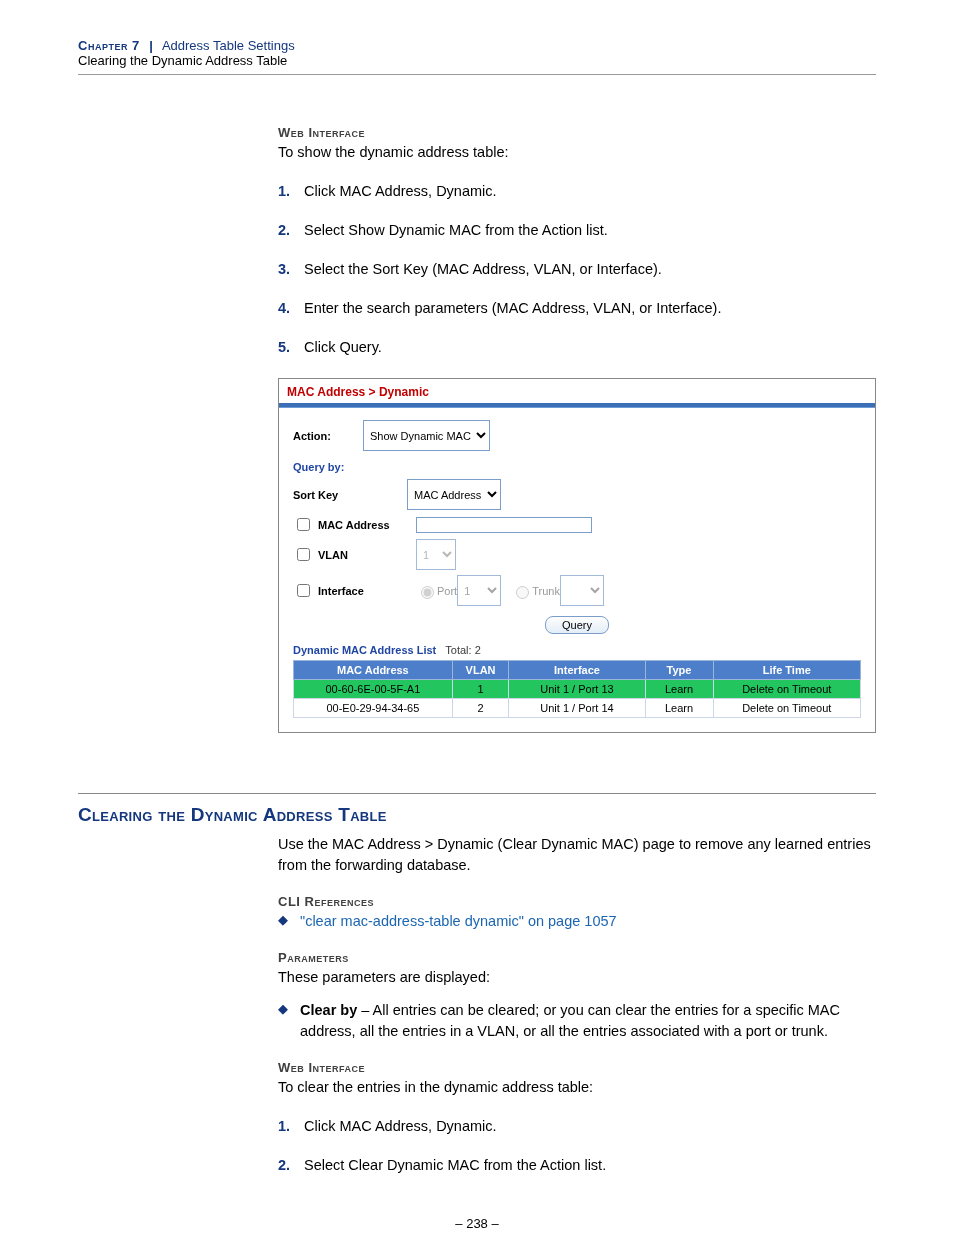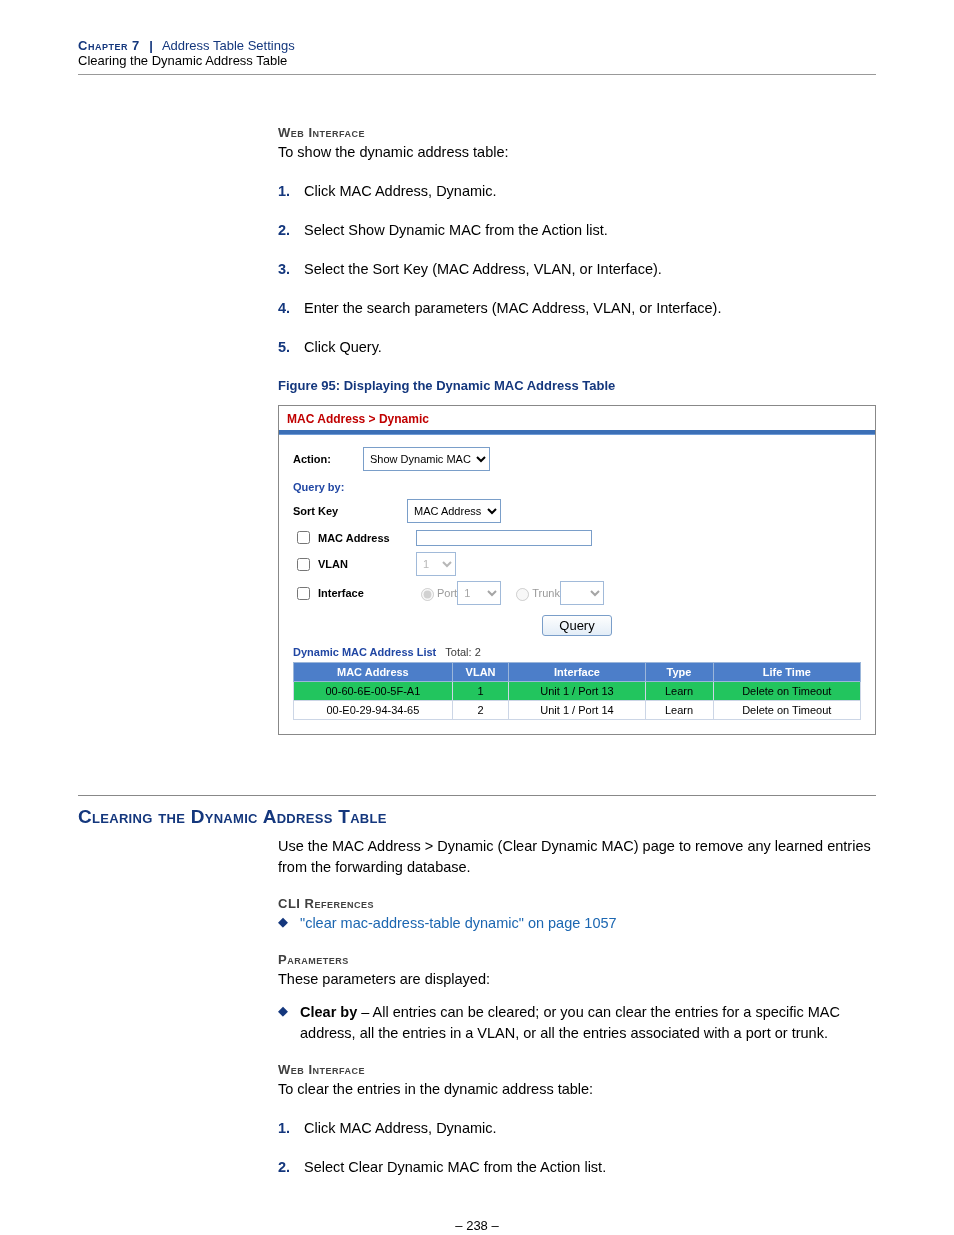--- a/index.html
+++ b/index.html
@@ -26,30 +26,30 @@
   .pagenum{text-align:center;font-size:13px;margin-top:40px;}
 
   
   .panel{border:1px solid #888;background:#fff;font-family:Arial,Helvetica,sans-serif;font-size:11px;color:#000;}
   .panel-title{color:#c00000;font-weight:bold;font-size:12px;padding:6px 8px 4px 8px;}
   .panel-rule{height:4px;background:#3b6fb6;border-bottom:1px solid #6f9bd6;}
   .panel-body{padding:8px 14px 14px 14px;}
   .row{display:flex;align-items:center;margin:4px 0;}
   .row .lbl{min-width:70px;font-weight:bold;color:#000;}
   select.small, input.small{font-size:11px;border:1px solid #7a9ec9;background:#fff;padding:1px 2px;}
-  select.small{height:24px;}
+  select.small{height:31px;}
   .qby{color:#2046a3;font-weight:bold;margin:10px 0 6px 0;}
   .optrow{display:flex;align-items:center;margin:5px 0;}
   .optrow .cb{margin-right:8px;}
   .optrow .olbl{min-width:96px;font-weight:bold;color:#000;}
   .optrow .olbl2{min-width:88px;font-weight:bold;color:#000;}
   .disabled{color:#9a9a9a;}
   .radio-set{display:flex;align-items:center;gap:0;}
   .center{justify-content:center;}
-  .btn-query{border:1px solid #7a9ec9;border-radius:3px;background:linear-gradient(#fefefe,#e3edf7);padding:2px 16px;font-size:13px;}
+  .btn-query{border:1px solid #7a9ec9;border-radius:8px;background:linear-gradient(#fefefe,#e3edf7);padding:2px 16px;font-size:11px;}
   .list-title{margin-top:10px;}
   .list-title b{color:#2046a3;font-weight:bold;}
   .list-title .tot{color:#3a3a3a;margin-left:6px;}
 
   table.mac{width:100%;border-collapse:collapse;margin-top:4px;font-size:11px;}
   table.mac th{background:#4c7ec9;color:#fff;font-weight:bold;border:1px solid #9bb6da;padding:3px 6px;text-align:center;}
   table.mac td{border:1px solid #ccd6e6;padding:3px 6px;text-align:center;background:#22c55e;}
   table.mac tr:nth-child(even) td{background:#fff;}
 </style>
 </head>
@@ -87,21 +87,20 @@
       <li>
           <span class="num">4.</span>
           <span>Enter the search parameters (MAC Address, VLAN, or Interface).</span>
         </li>
       <li>
           <span class="num">5.</span>
           <span>Click Query.</span>
         </li>
     </ol>
 
-    <div class="fig-caption">Figure 95:  Displaying the Dynamic MAC Address Table</div>
 
     <div class="panel">
       <div class="panel-title">MAC Address &gt; Dynamic</div>
       <div class="panel-rule"></div>
       <div class="panel-body">
         <div class="row">
           <span class="lbl">Action:</span>
           <select class="small">
             <option>Show Dynamic MAC</option>
           </select>

